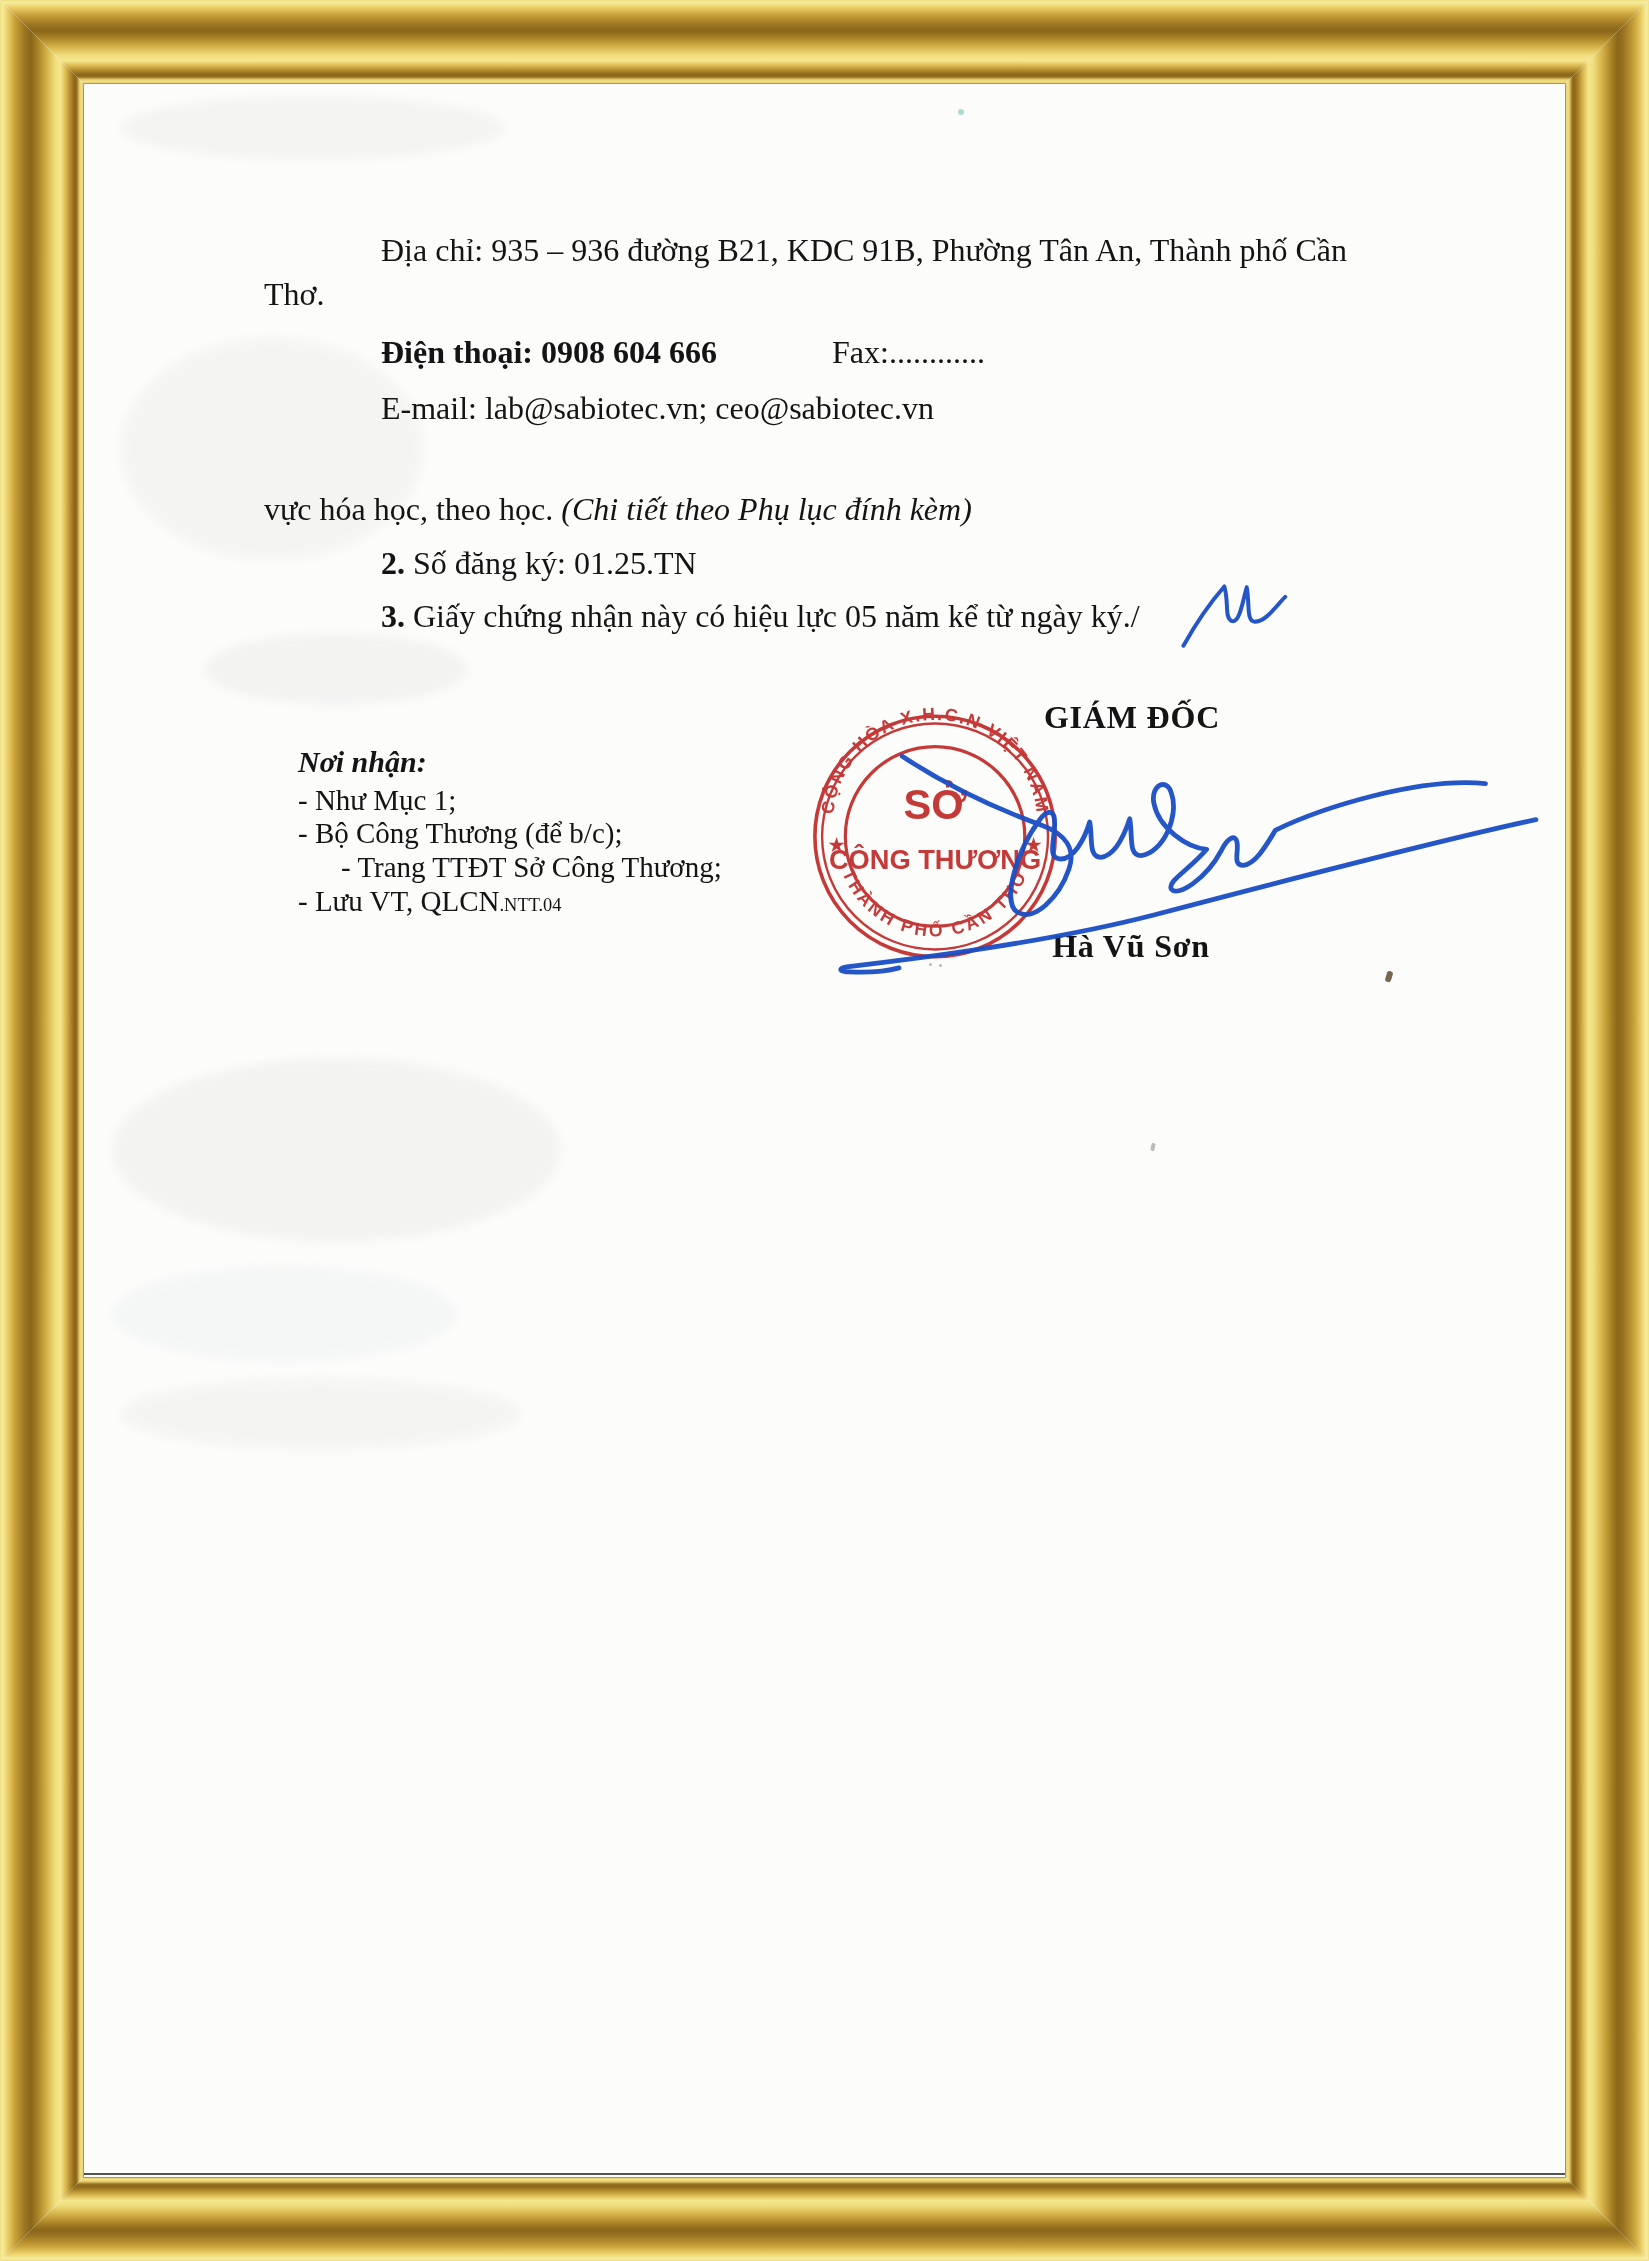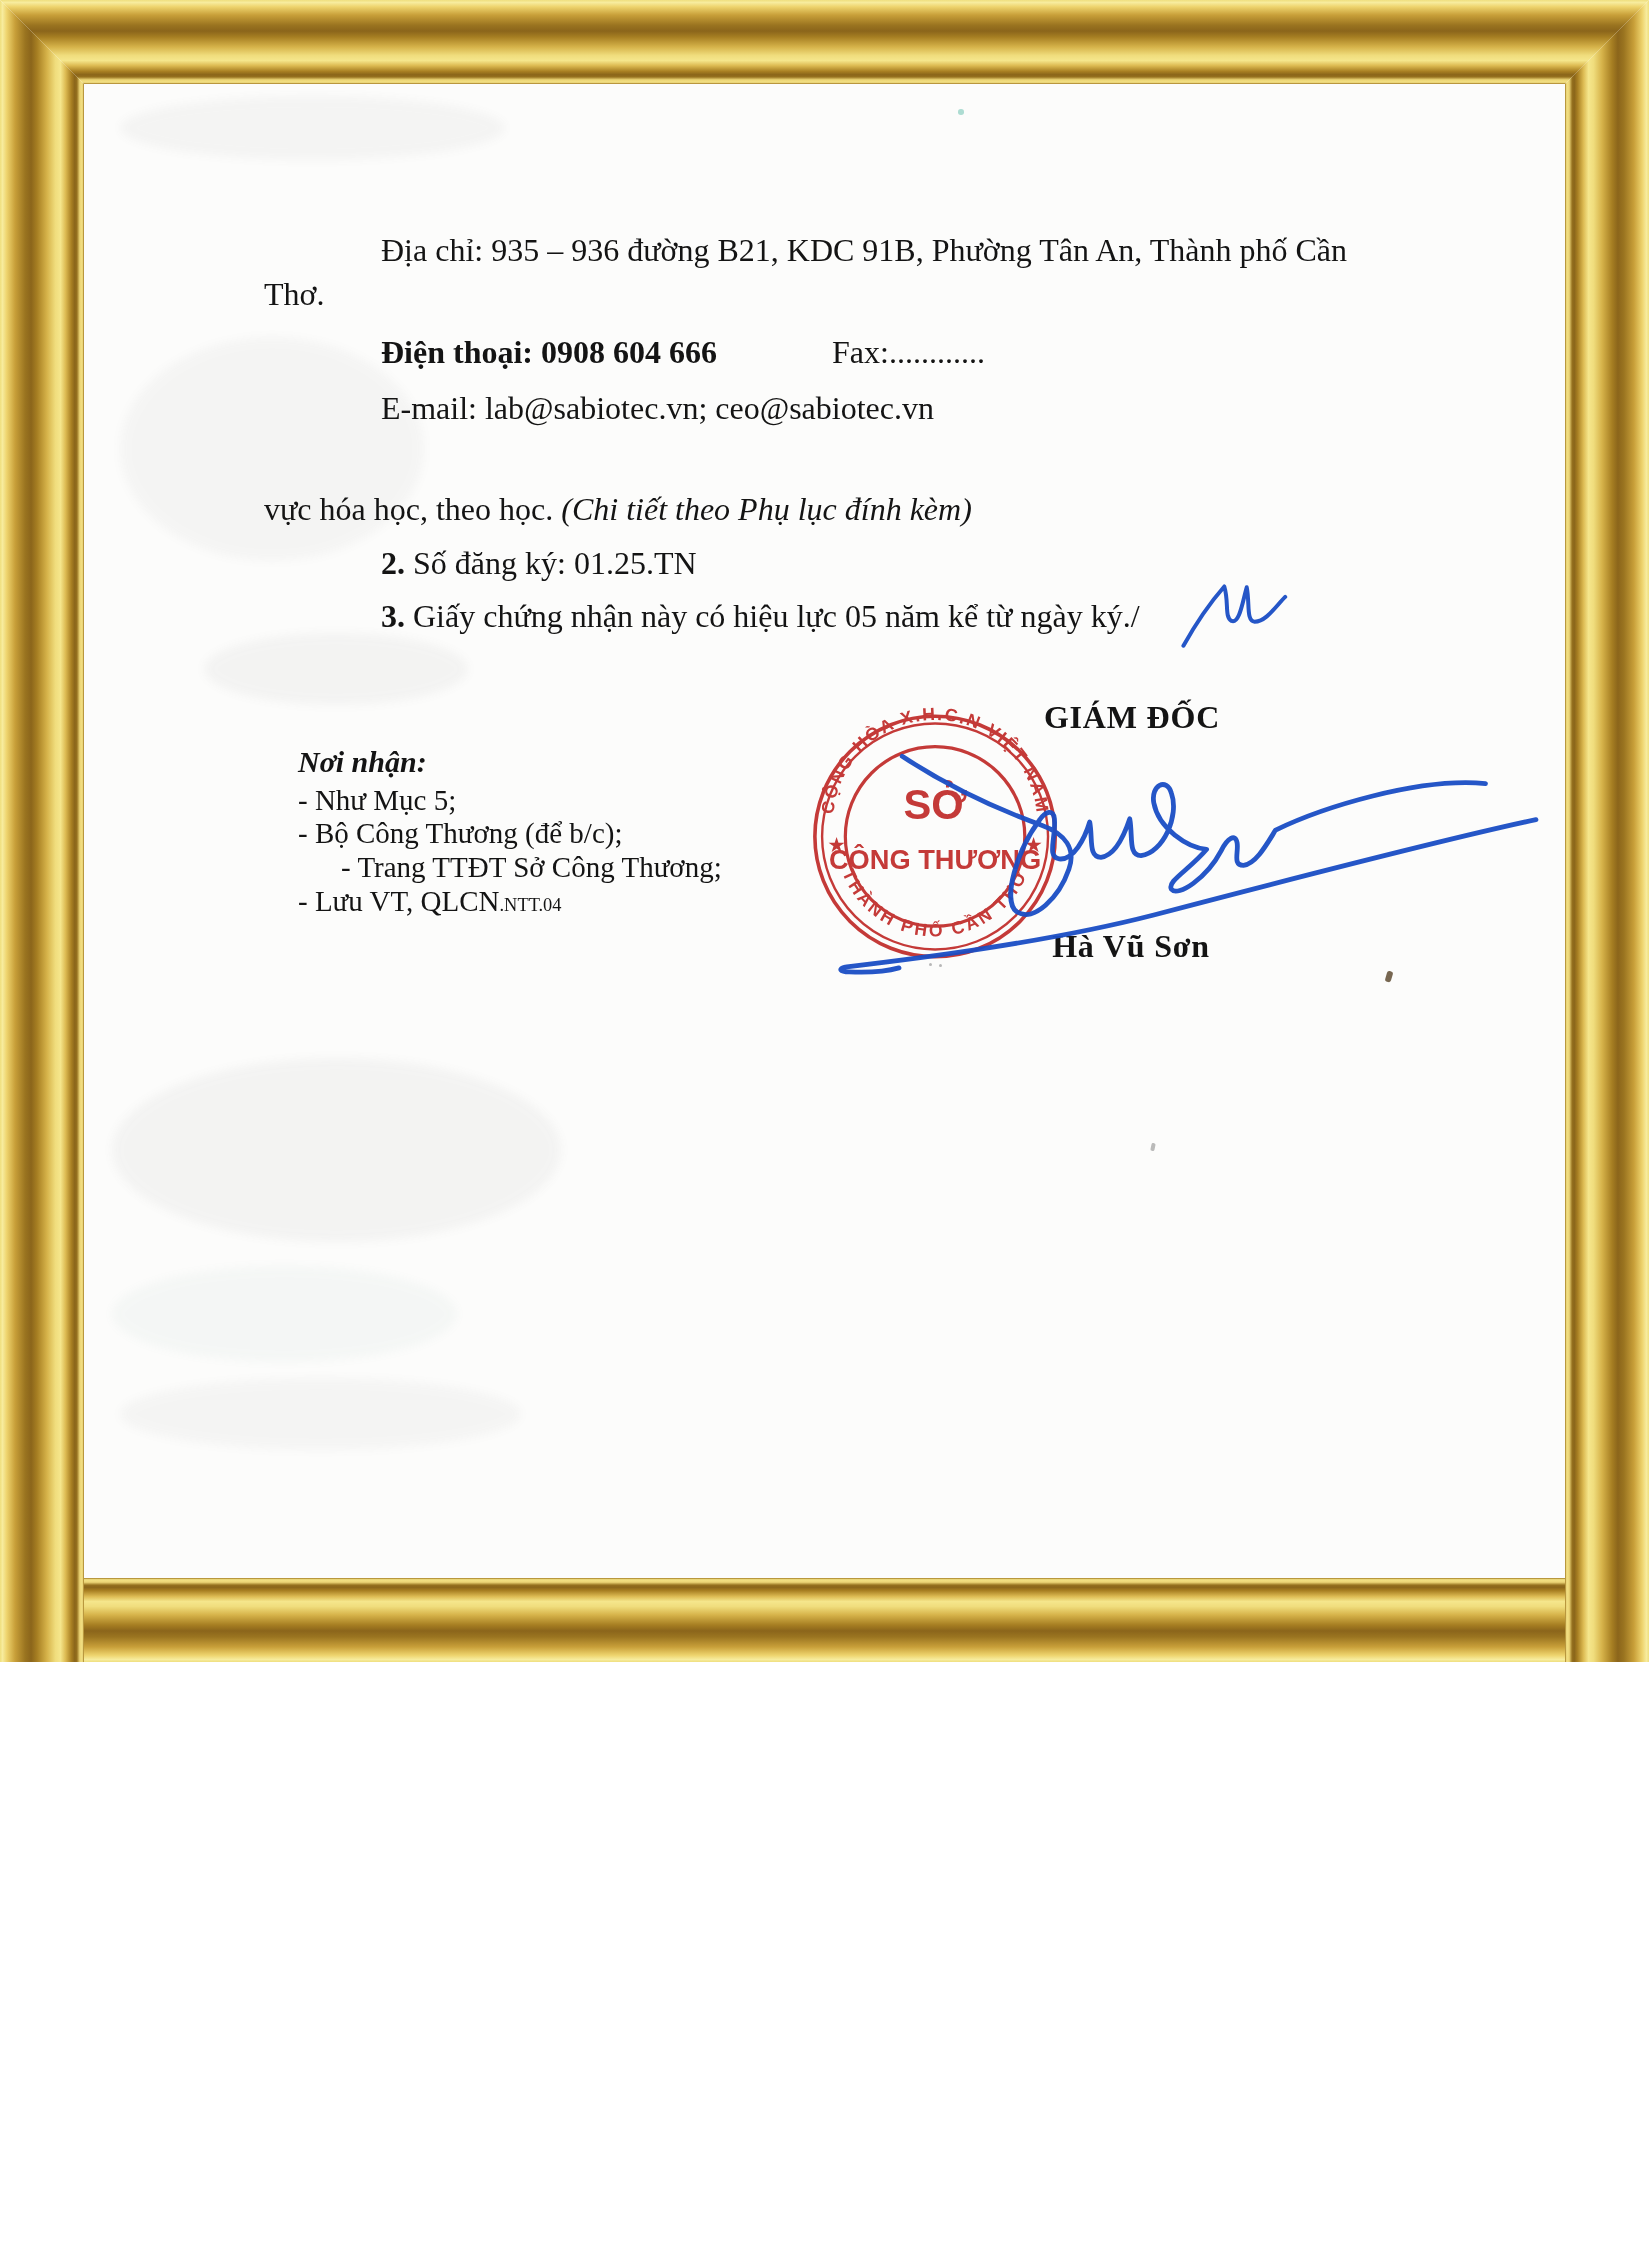--- a/index.html
+++ b/index.html
@@ -1,16 +1,16 @@
 <!DOCTYPE html>
 <html style="font-size:13px"><head>
 <meta charset="utf-8">
 <style>
   html,body{margin:0;padding:0;background:#ffffff;}
-  .page{position:relative;width:1649px;height:1662px;overflow:hidden;background:#fcfcfb;
+  .page{position:relative;width:1649px;height:2261px;overflow:hidden;background:#fcfcfb;
         font-family:"Liberation Serif", serif;color:#141414;}
   .paper{position:absolute;inset:0;background:#fcfcfb;}
   .abs{position:absolute;white-space:nowrap;}
   .body-line{font-size:32px;line-height:1.2;}
   .just{word-spacing:4.8px;}
   .bold{font-weight:bold;}
   .ital{font-style:italic;}
   .recip-head{font-size:30px;font-weight:bold;font-style:italic;}
   .recip-item{font-size:29px;}
   .recip-suffix{font-size:18.4px;}
@@ -66,21 +66,21 @@
 
     <div class="abs body-line" style="left:264px;top:490px;"><span>vực hóa học, theo học. </span><span class="ital">(Chi tiết theo Phụ lục đính kèm)</span></div>
 
     <div class="abs body-line" style="left:381px;top:544px;"><span class="bold">2.</span><span> Số đăng ký: 01.25.TN</span></div>
     <div class="abs body-line" style="left:381px;top:597px;"><span class="bold">3.</span><span> Giấy chứng nhận này có hiệu lực 05 năm kể từ ngày ký./</span></div>
 
     <div class="abs sig-title" style="left:1132px;top:699px;transform:translateX(-50%);">GIÁM ĐỐC</div>
     <div class="abs sig-title" style="left:1131px;top:928px;transform:translateX(-50%);">Hà Vũ Sơn</div>
 
     <div class="abs recip-head" style="left:298px;top:745px;">Nơi nhận:</div>
-    <div class="abs recip-item" style="left:298px;top:784px;">- Như Mục 5;</div>
+    <div class="abs recip-item" style="left:298px;top:784px;">- Như Mục 1;</div>
     <div class="abs recip-item" style="left:298px;top:817px;">- Bộ Công Thương (để b/c);</div>
     <div class="abs recip-item" style="left:298px;top:851px;margin-left:43px;">- Trang TTĐT Sở Công Thương;</div>
     <div class="abs recip-item" style="left:298px;top:885px;"><span>- Lưu VT, QLCN</span><span class="recip-suffix">.NTT.04</span></div>
 
     <svg class="overlay" width="1649" height="2261" viewBox="0 0 2058 2822">
       <defs>
         <path id="arcTop" d="M 1050,1075 A 127,127 0 1 1 1284,1075" fill="none"></path>
         <path id="arcBottom" d="M 1047,1076 A 124,124 0 0 0 1287,1076" fill="none"></path>
       </defs>
 

